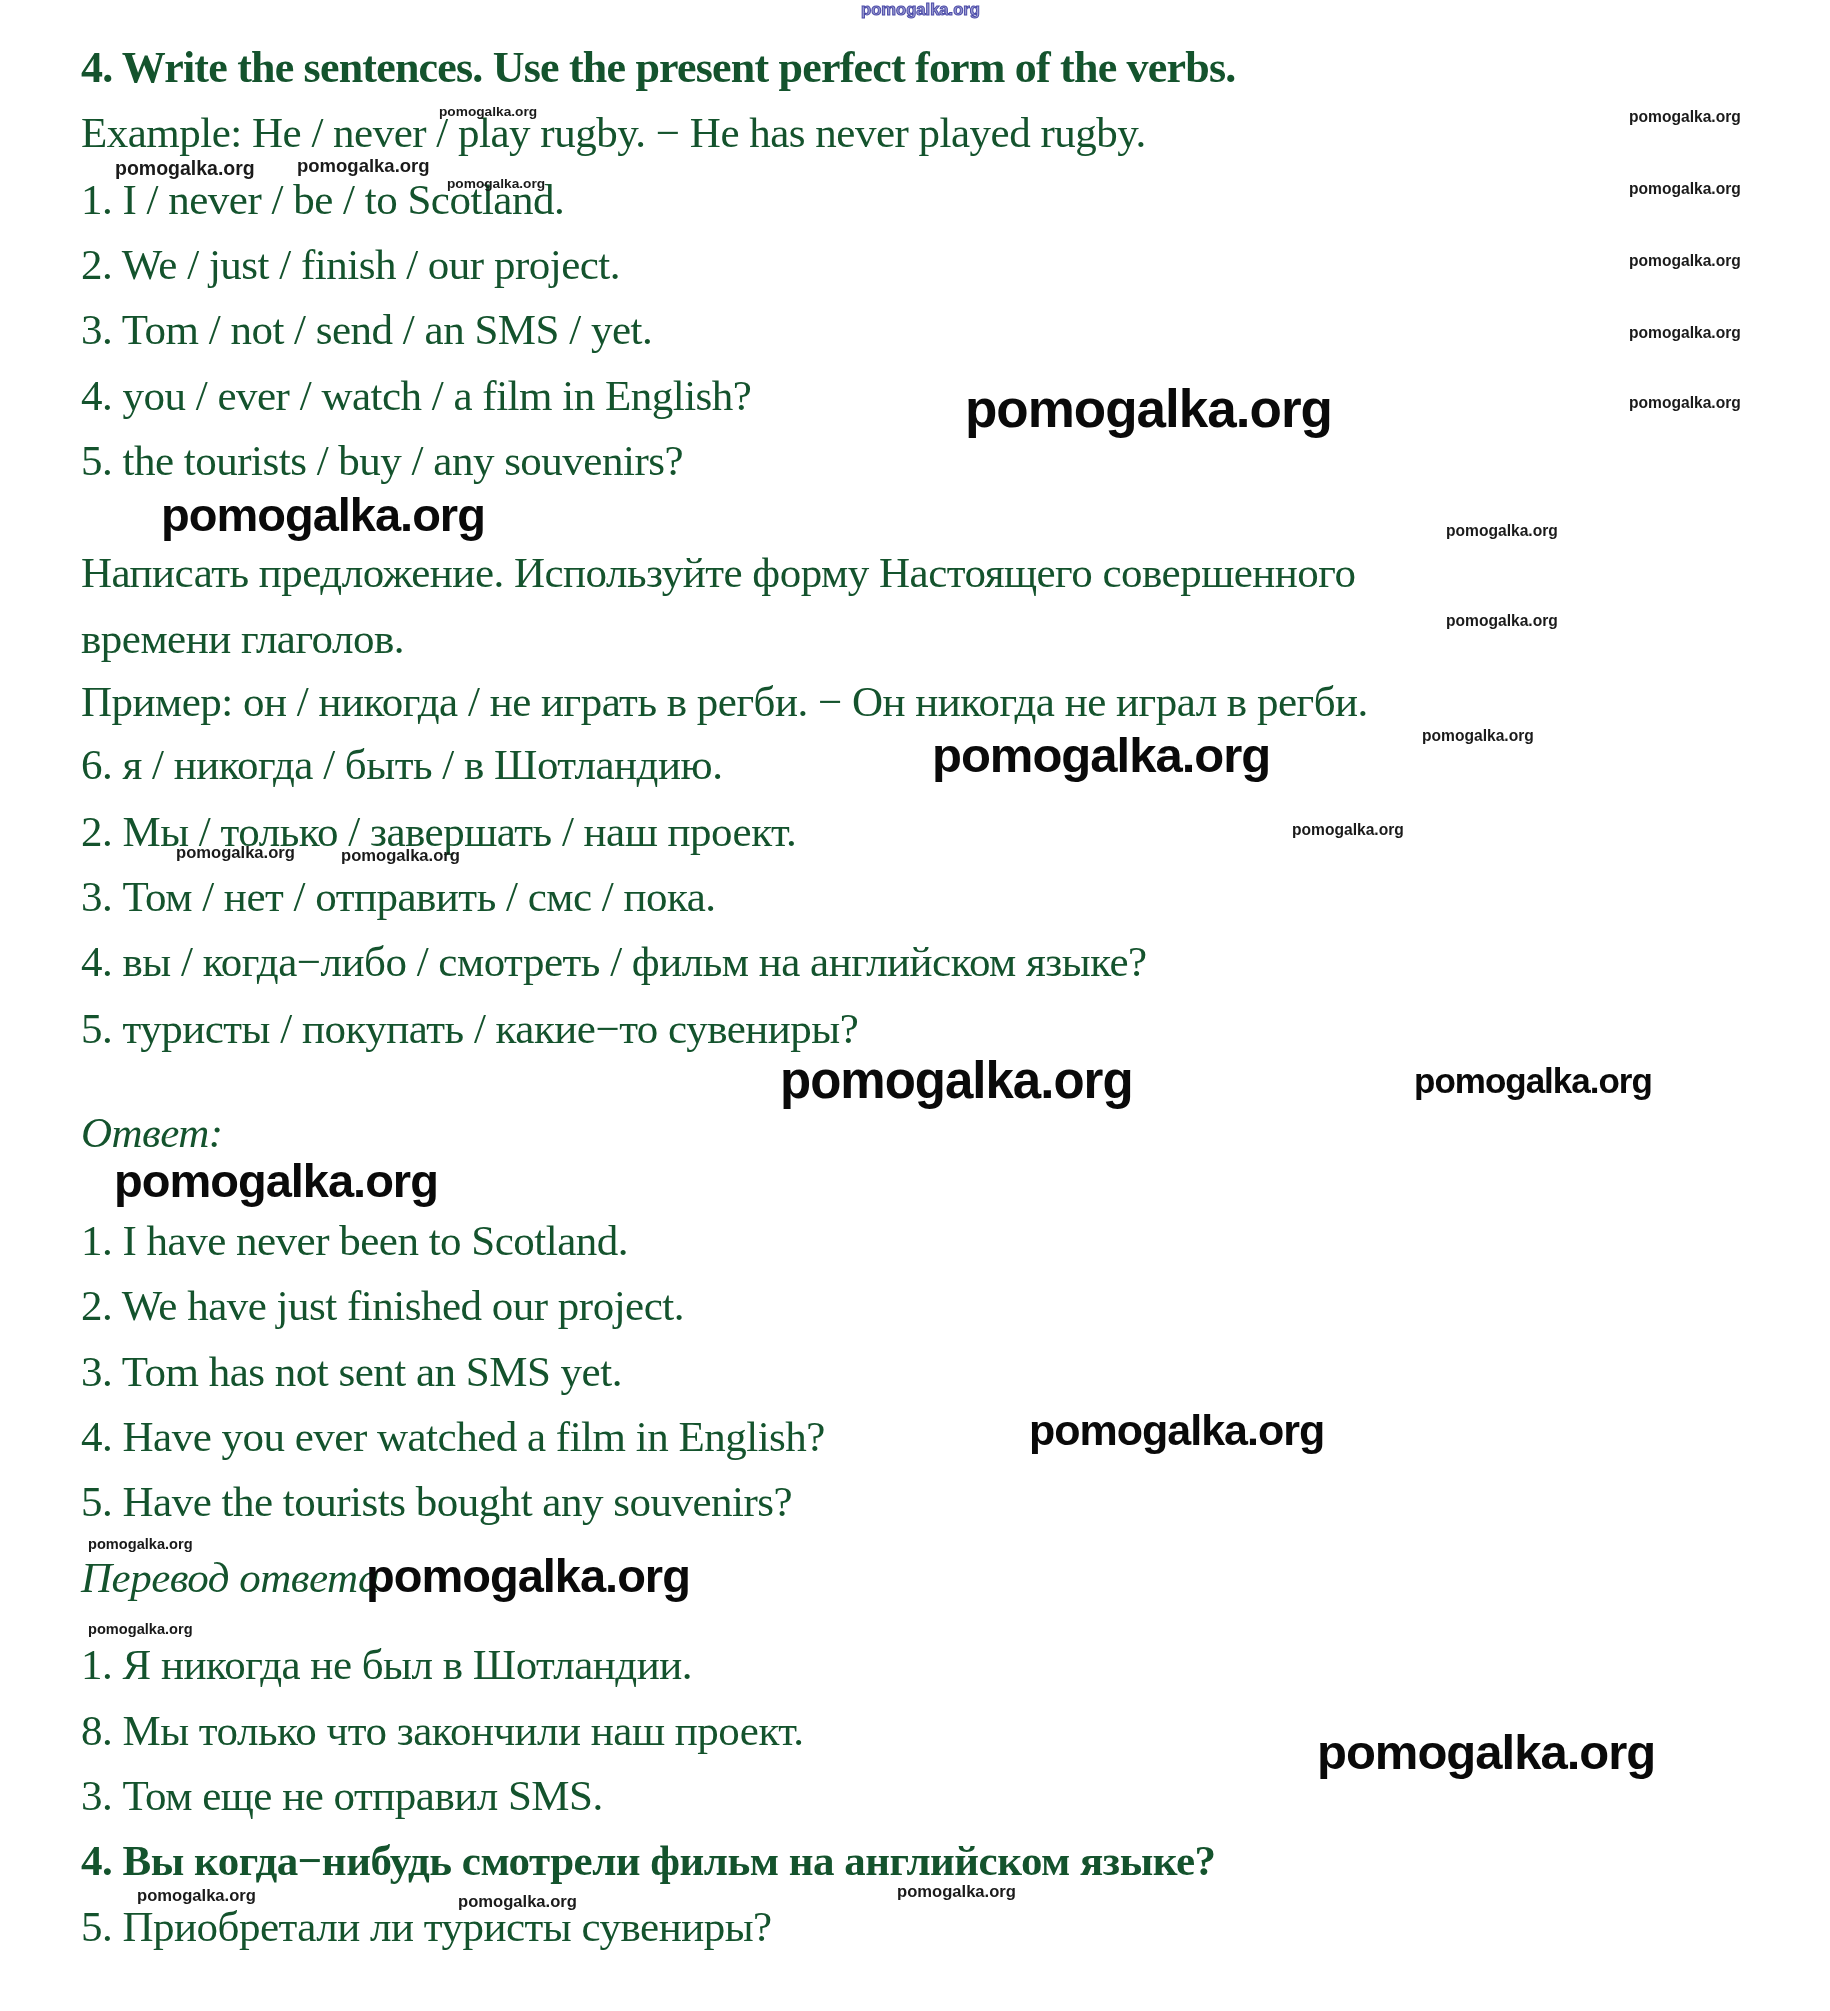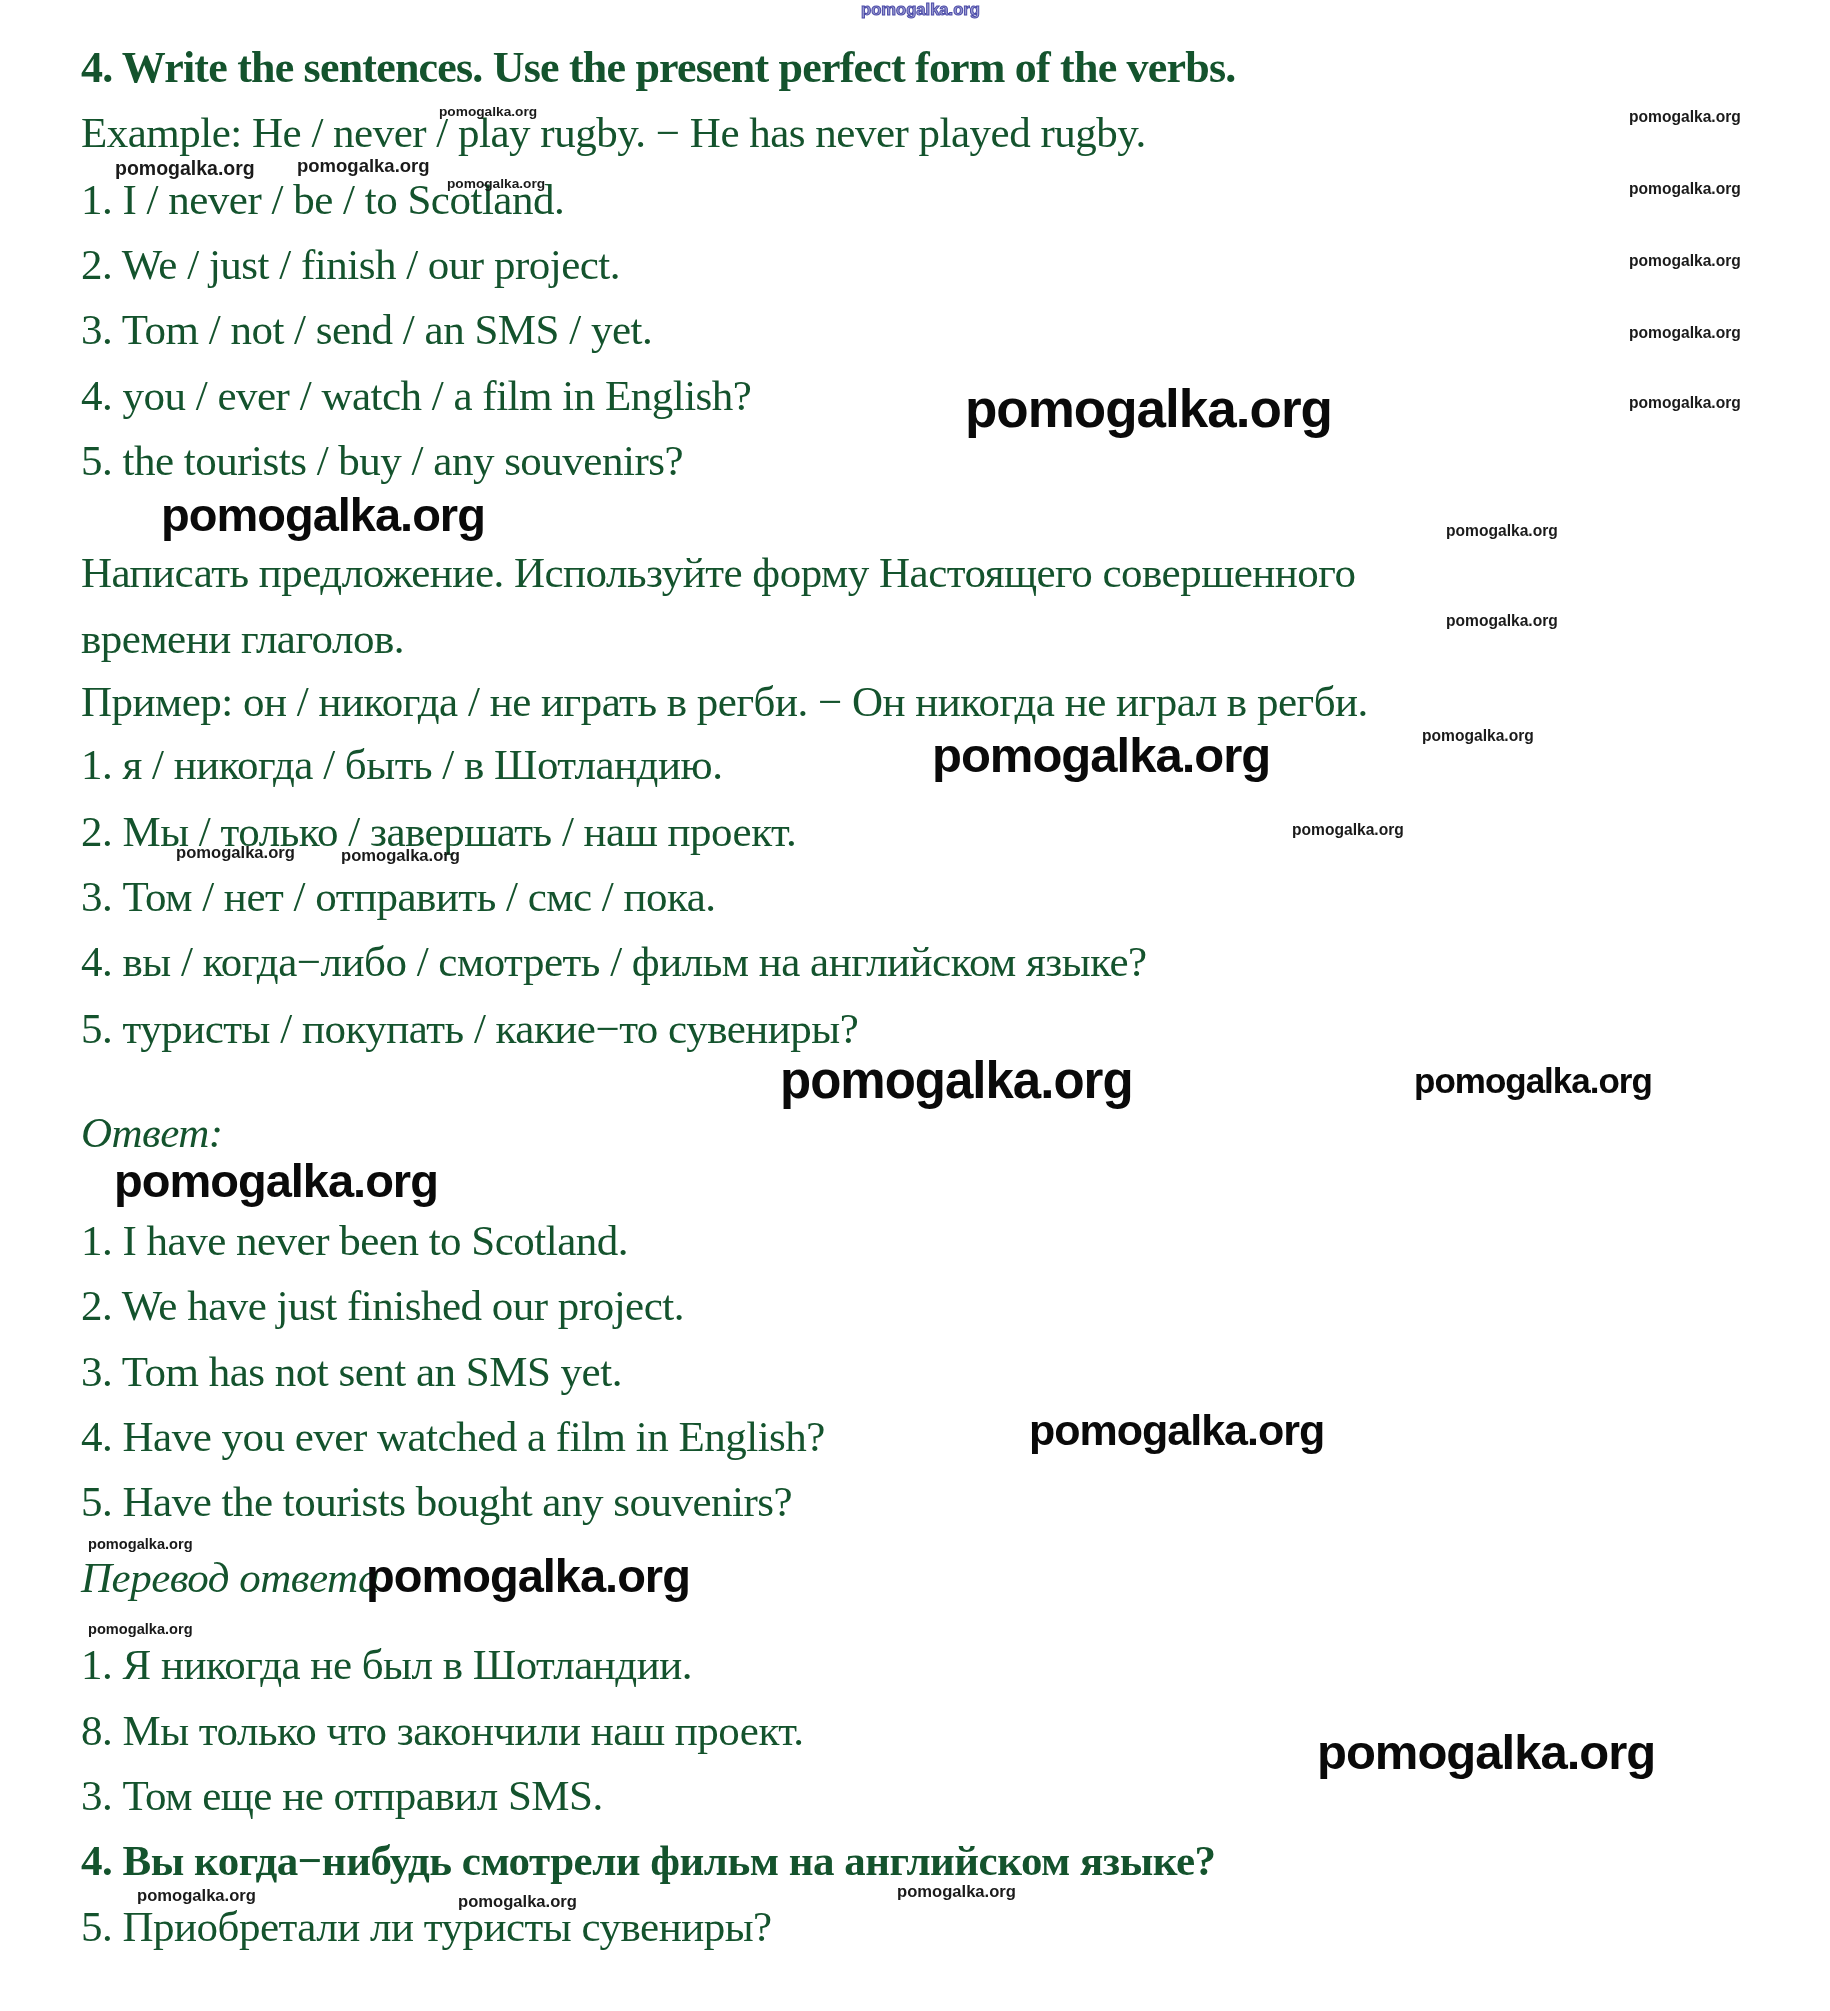--- a/index.html
+++ b/index.html
@@ -60,21 +60,21 @@
   <div class="ln" style="top:109px;">Example: He / never / play rugby. − He has never played rugby.</div>
   <div class="ln" style="top:176px;">1. I / never / be / to Scotland.</div>
   <div class="ln" style="top:241px;">2. We / just / finish / our project.</div>
   <div class="ln" style="top:306px;">3. Tom / not / send / an SMS / yet.</div>
   <div class="ln" style="top:372px;">4. you / ever / watch / a film in English?</div>
   <div class="ln" style="top:437px;text-align:right;">5. the tourists / buy / any souvenirs?</div>
 
   <div class="ln" style="top:549px;">Написать предложение. Используйте форму Настоящего совершенного</div>
   <div class="ln" style="top:615px;">времени глаголов.</div>
   <div class="ln" style="top:678px;">Пример: он / никогда / не играть в регби. − Он никогда не играл в регби.</div>
-  <div class="ln" style="top:741px;">1. я / никогда / быть / в Шотландию.</div>
+  <div class="ln" style="top:741px;">6. я / никогда / быть / в Шотландию.</div>
   <div class="ln" style="top:808px;">2. Мы / только / завершать / наш проект.</div>
   <div class="ln" style="top:873px;">3. Том / нет / отправить / смс / пока.</div>
   <div class="ln" style="top:938px;">4. вы / когда−либо / смотреть / фильм на английском языке?</div>
   <div class="ln" style="top:1005px;">5. туристы / покупать / какие−то сувениры?</div>
 
   <div class="ln italic" style="top:1109px;">Ответ:</div>
   <div class="ln" style="top:1217px;">1. I have never been to Scotland.</div>
   <div class="ln" style="top:1282px;">2. We have just finished our project.</div>
   <div class="ln" style="top:1348px;">3. Tom has not sent an SMS yet.</div>
   <div class="ln" style="top:1413px;">4. Have you ever watched a film in English?</div>

